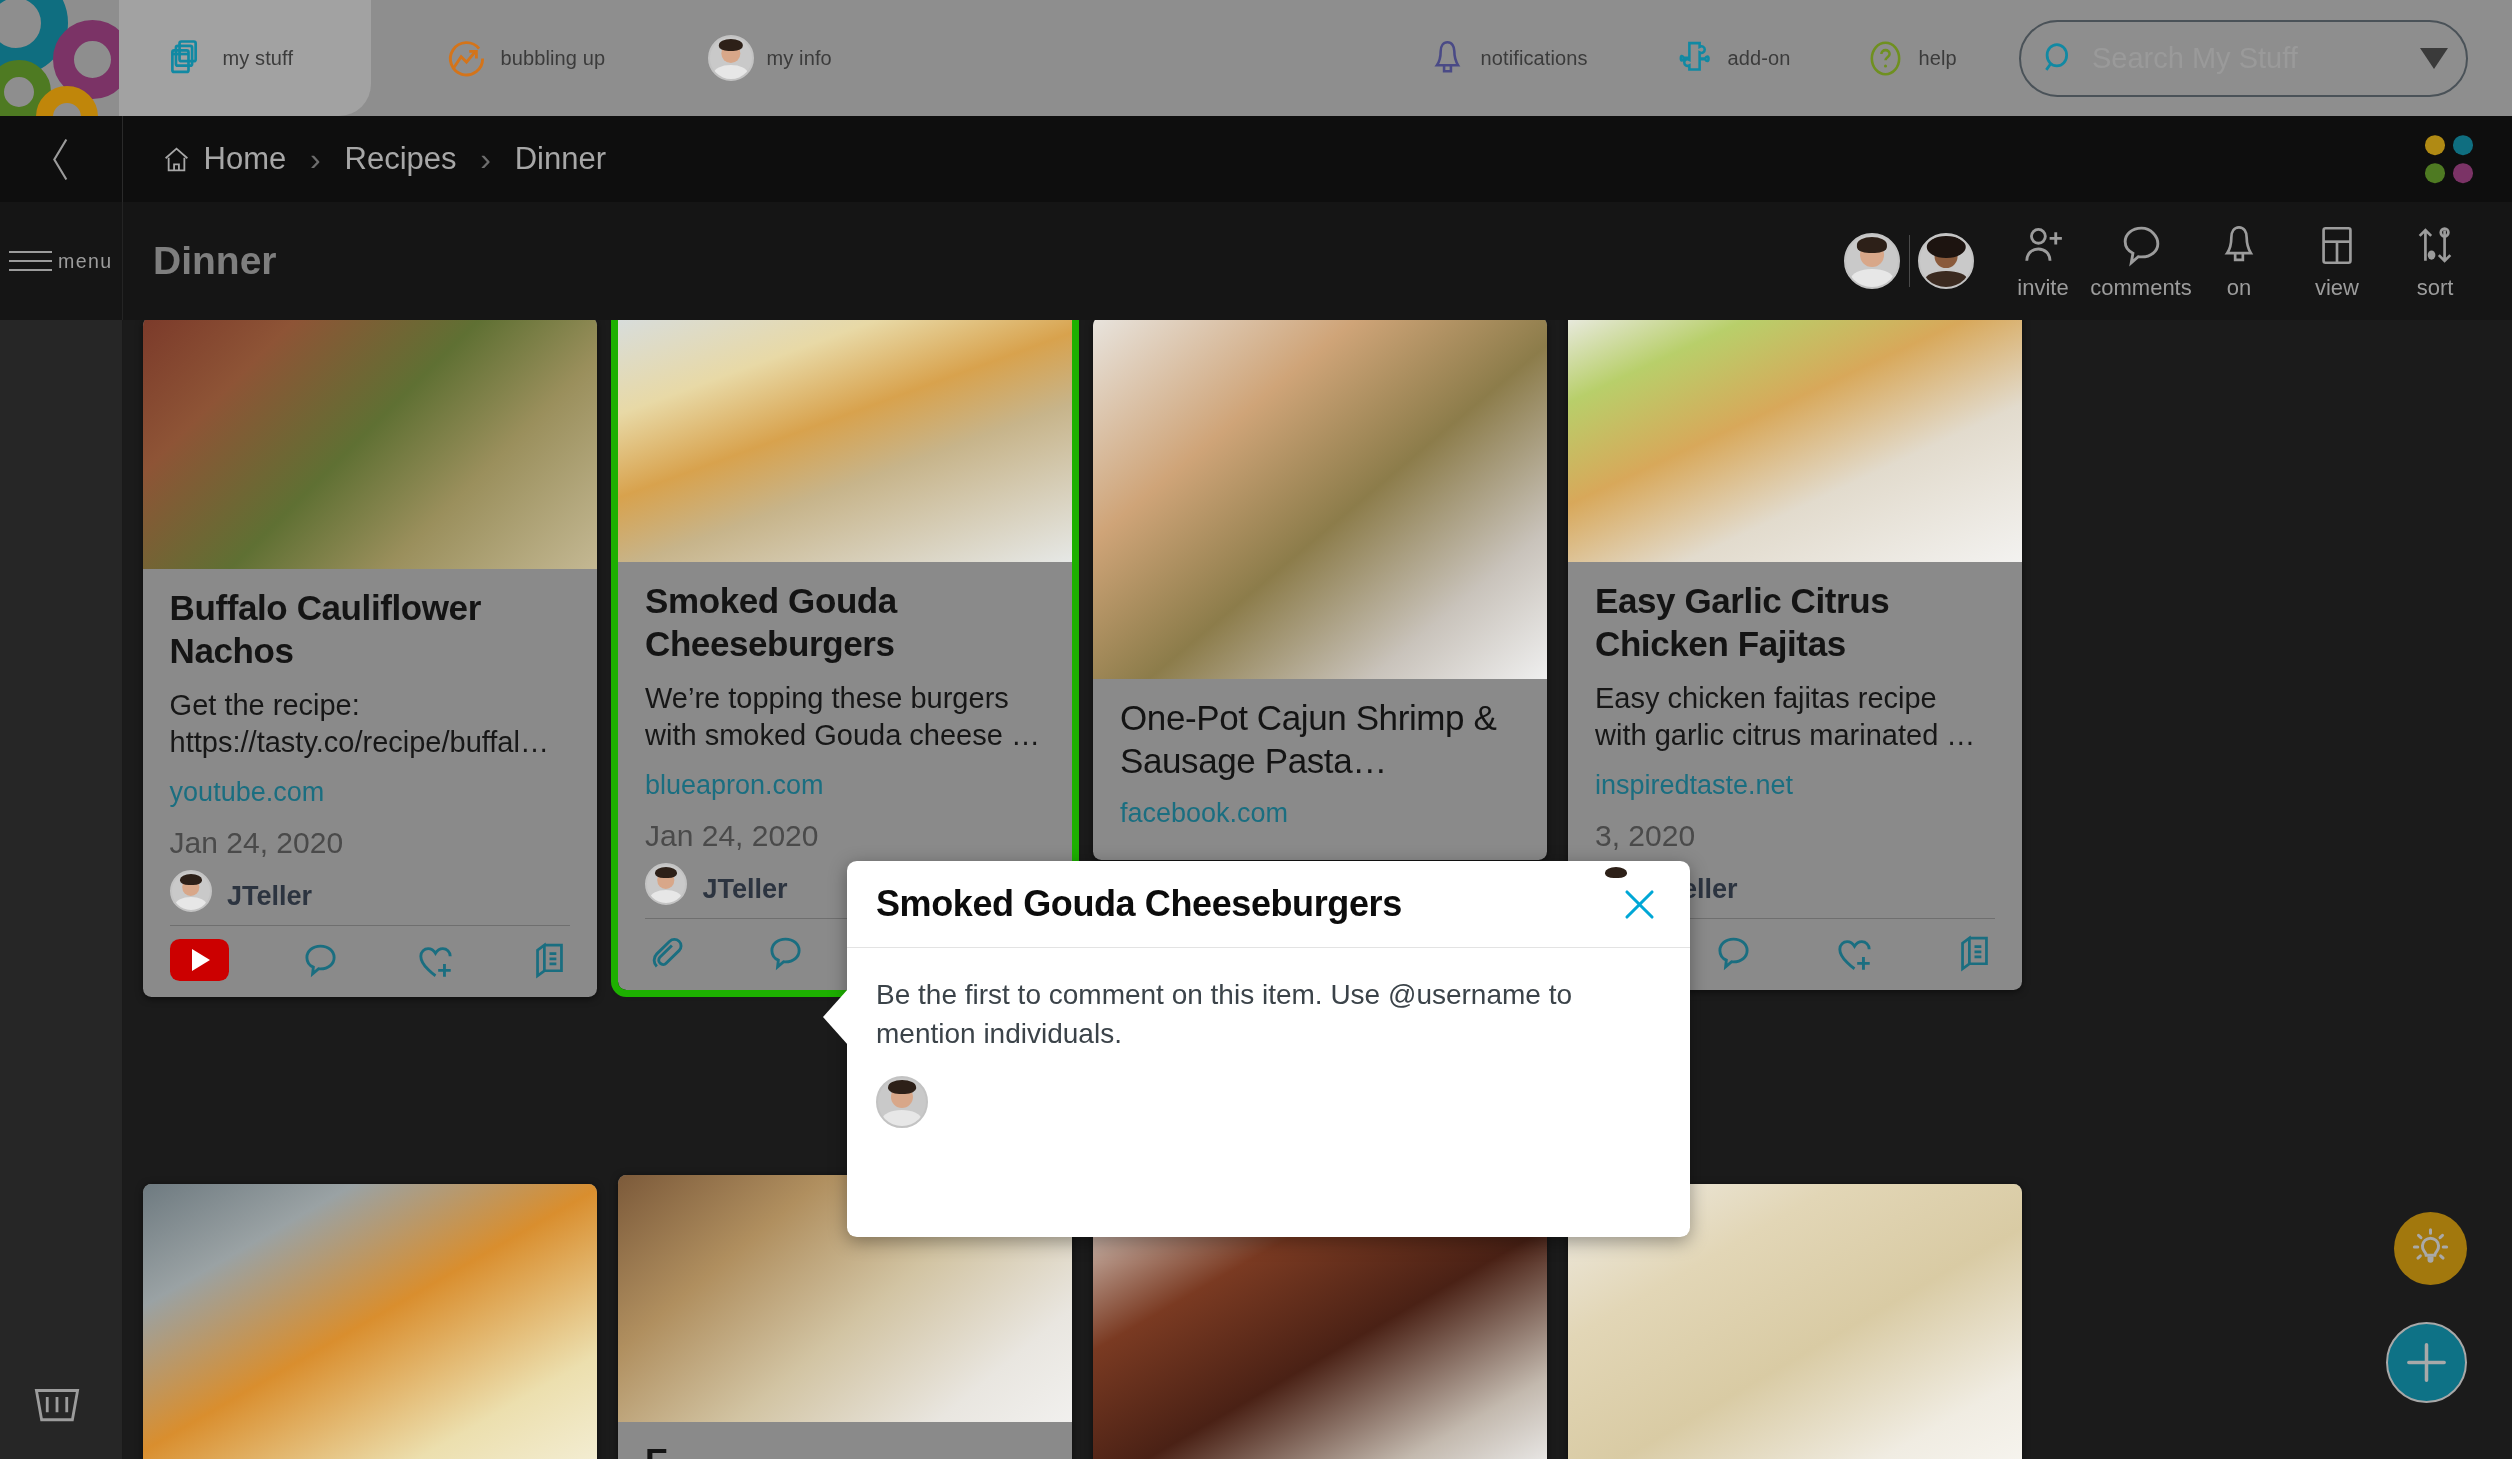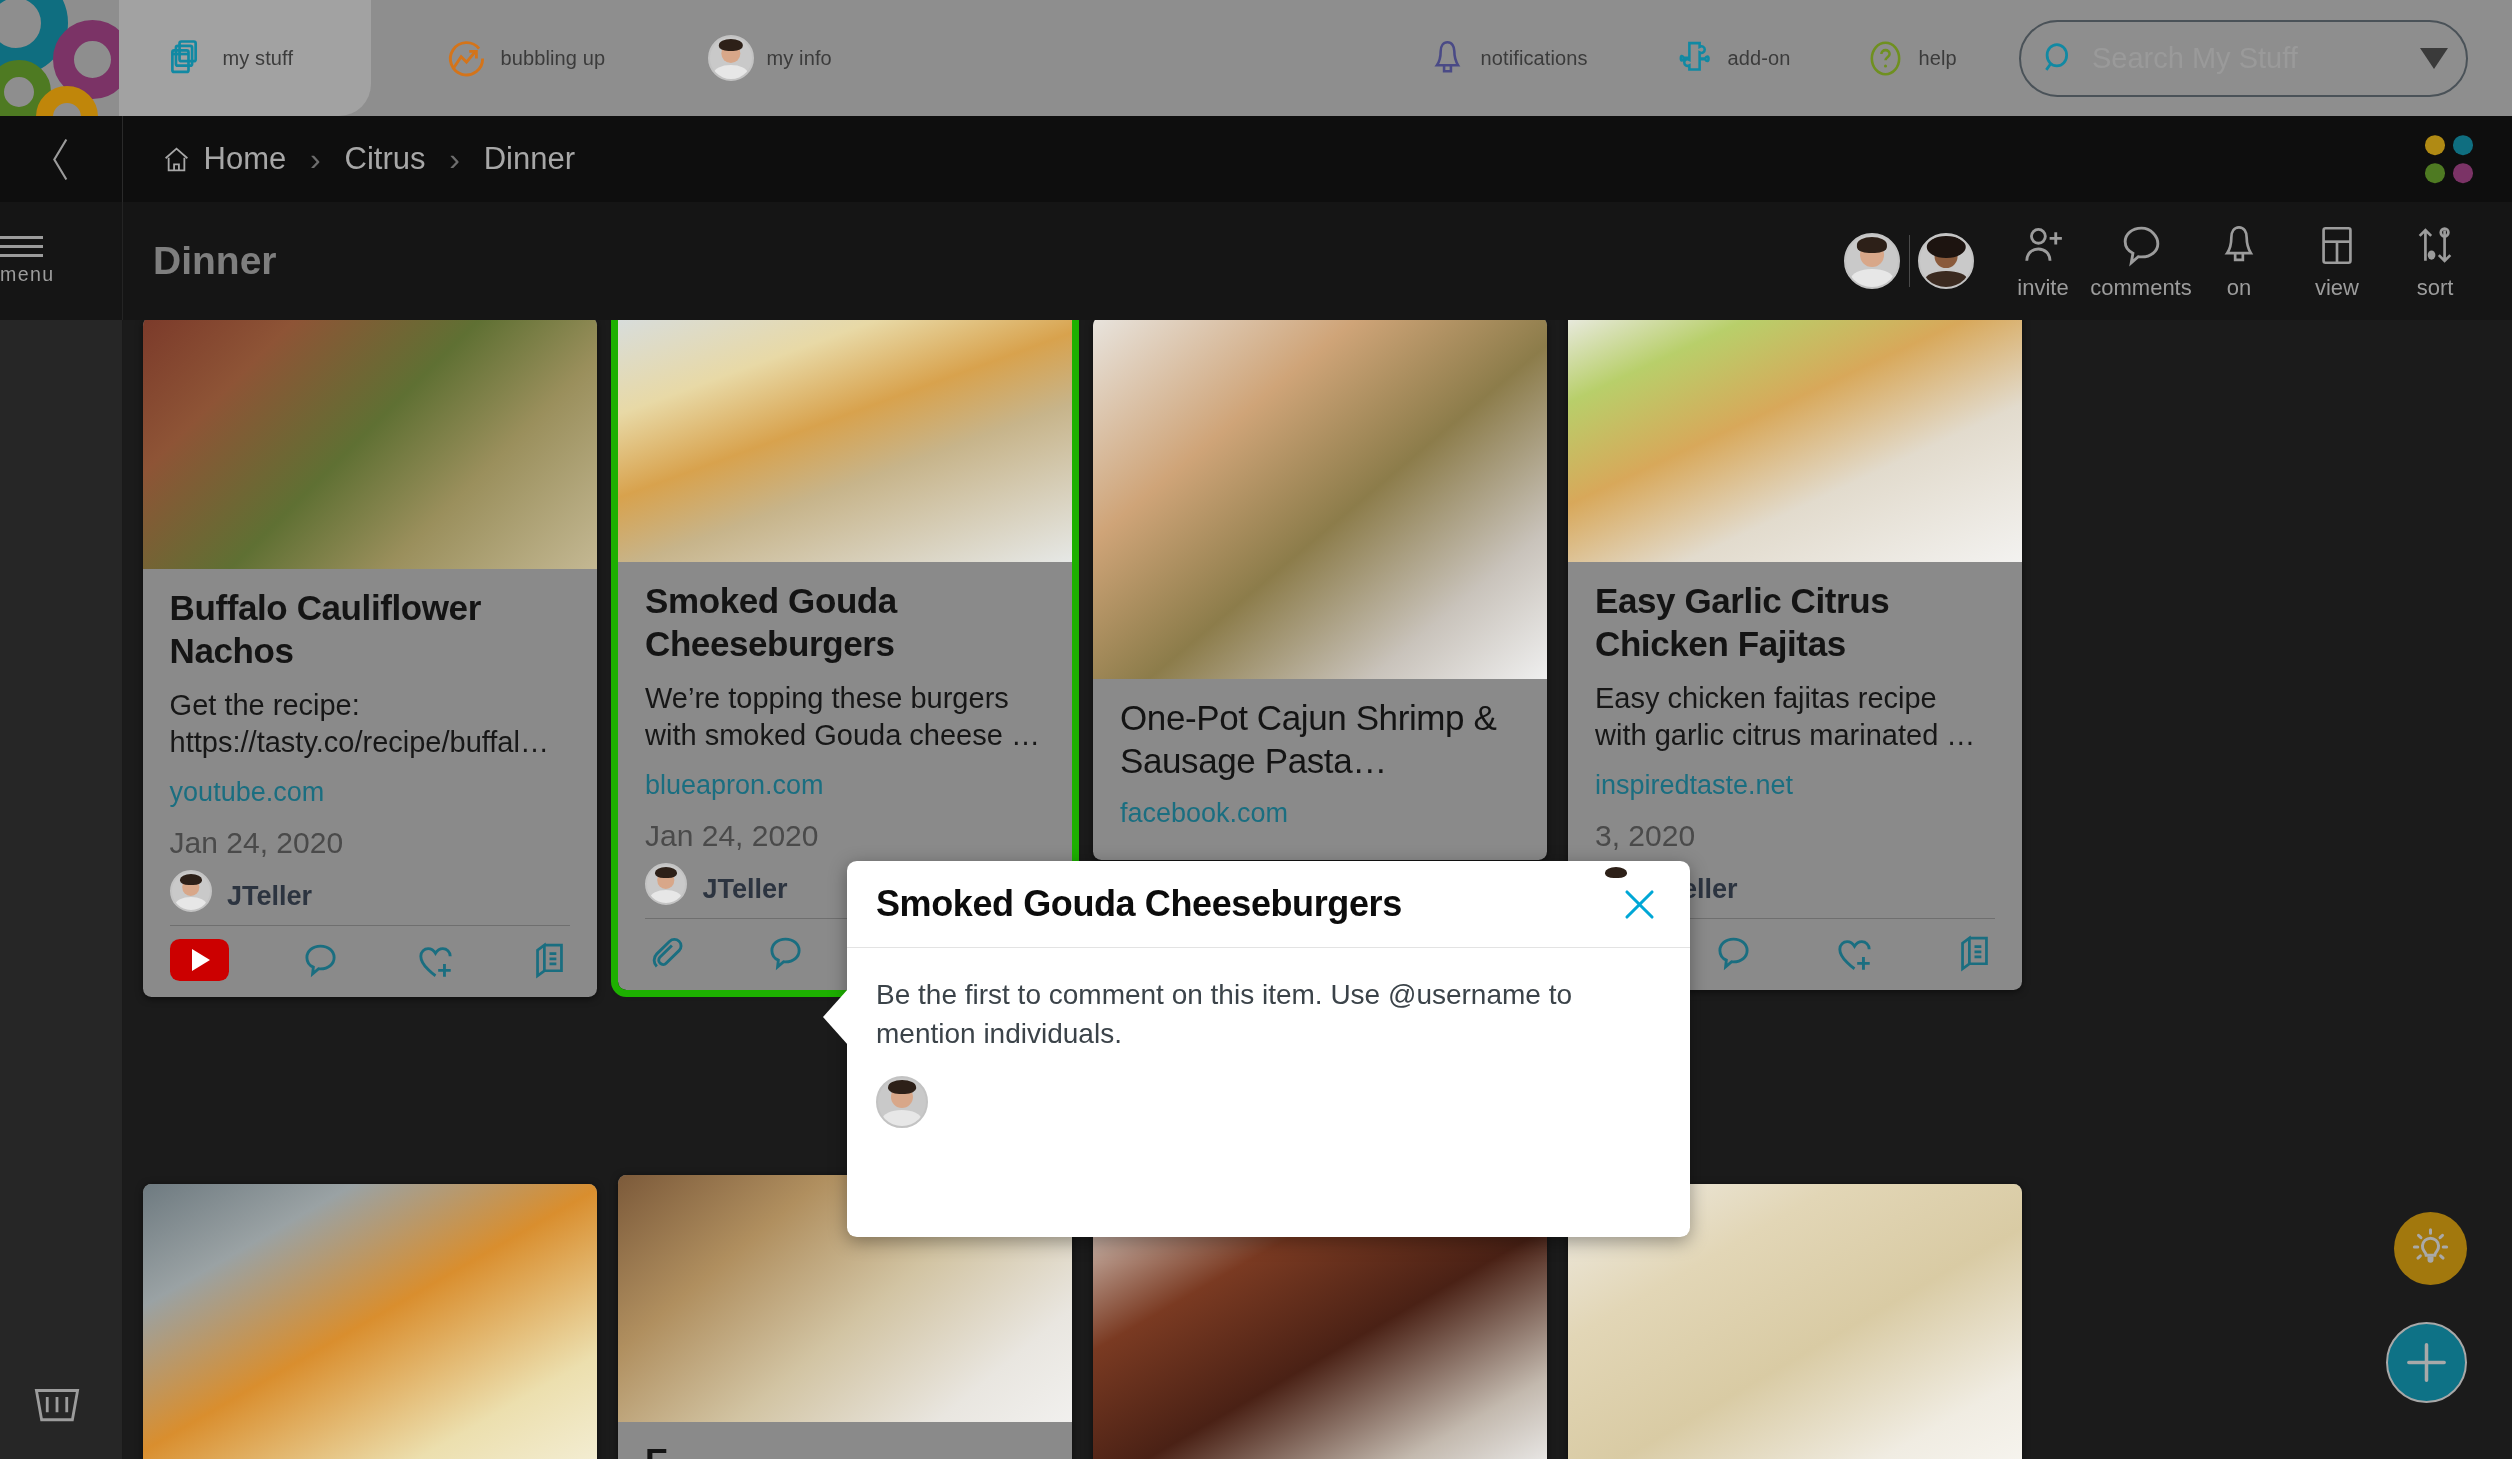--- a/index.html
+++ b/index.html
@@ -56,21 +56,21 @@
   .crumbs{display:flex;align-items:center;gap:15.4px;padding-left:39px;}
   .crumb{font-size:31px;color:#a7a7a7;display:flex;align-items:center;gap:12.6px;}
   .sep{font-size:32px;color:#6d6d6d;padding:0 8.4px;}
   .dotgrid{position:absolute;right:39px;top:50%;transform:translateY(-50%);
      display:grid;grid-template-columns:repeat(2,19.6px);gap:8.4px;}
   .dotgrid span{width:19.6px;height:19.6px;border-radius:50%;}
 
   
   .toolbar{position:absolute;left:0;top:202px;width:2512px;height:118px;background:#151515;}
   .menu-btn{position:absolute;left:0;top:0;width:123px;height:118px;display:flex;
-     flex-direction:column;align-items:flex-start;justify-content:center;gap:5.6px;
+     align-items:center;justify-content:center;gap:5.6px;
      border-right:1.4px solid #242424;}
   .burger{display:flex;flex-direction:column;gap:6.3px;}
   .burger span{display:block;width:43px;height:2.8px;background:#9c9c9c;}
   .mini-label{font-size:19.6px;color:#9c9c9c;letter-spacing:1.4px;}
   .page-title{position:absolute;left:153px;top:50%;transform:translateY(-50%);
      font-size:39px;color:#7e7e7e;font-weight:bold;}
   .tb-right{position:absolute;right:28px;top:0;height:118px;display:flex;align-items:center;gap:0;}
   .tb-item{width:98px;height:118px;display:flex;flex-direction:column;align-items:center;
      justify-content:center;gap:4.2px;}
   .tb-item .tlabel{font-size:22px;color:#9c9c9c;}
@@ -221,21 +221,21 @@
       <span>
         <svg width="29" height="29" viewBox="0 0 24 24" fill="none" stroke="#a7a7a7" stroke-width="1.5">
           <path d="M3 11 12 3l9 8"></path>
             <path d="M5.5 10.5V21h13V10.5"></path>
             <path d="M10 21v-5h4v5"></path>
           </svg>
         </span>
       <span>Home</span>
     </span>
     <span class="sep">›</span>
-    <span class="crumb">Citrus</span>
+    <span class="crumb">Recipes</span>
     <span class="sep">›</span>
     <span class="crumb">Dinner</span>
   </div>
   <div class="dotgrid">
     <span style="background:#b08a14"></span>
       <span style="background:#0f6e80"></span>
     <span style="background:#4e7a22"></span>
       <span style="background:#7b3366"></span>
   </div>
 </div>

